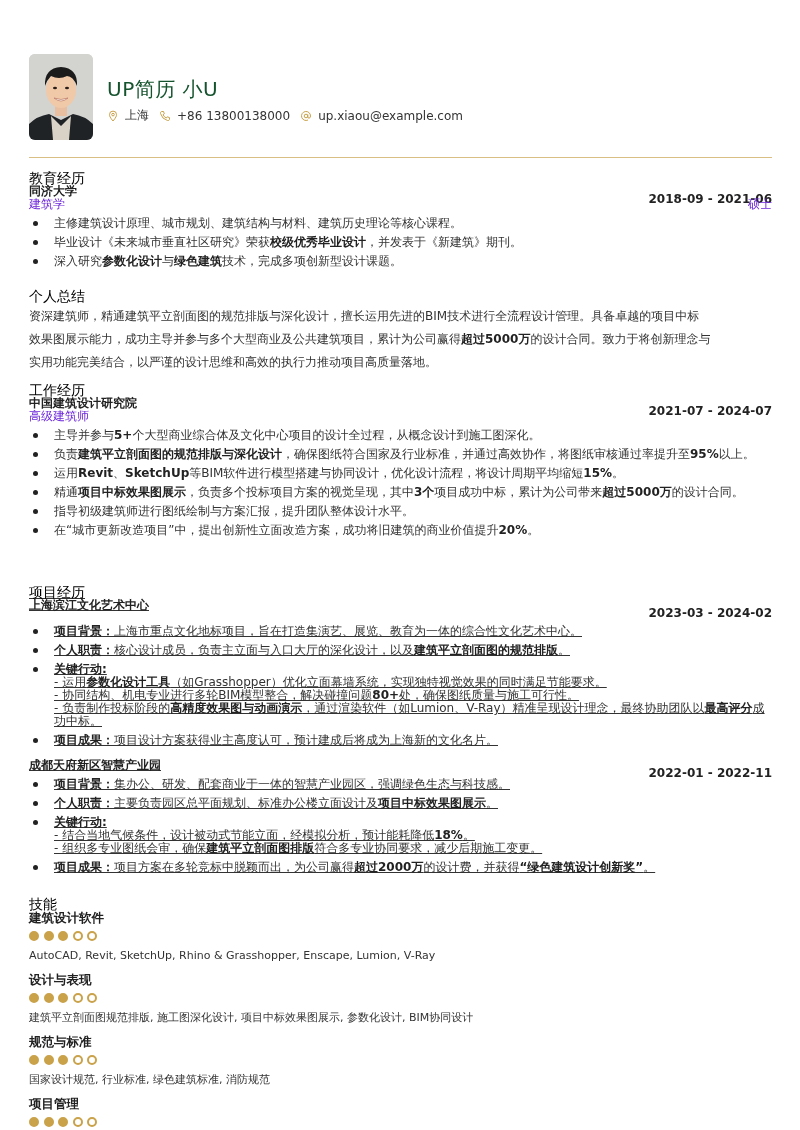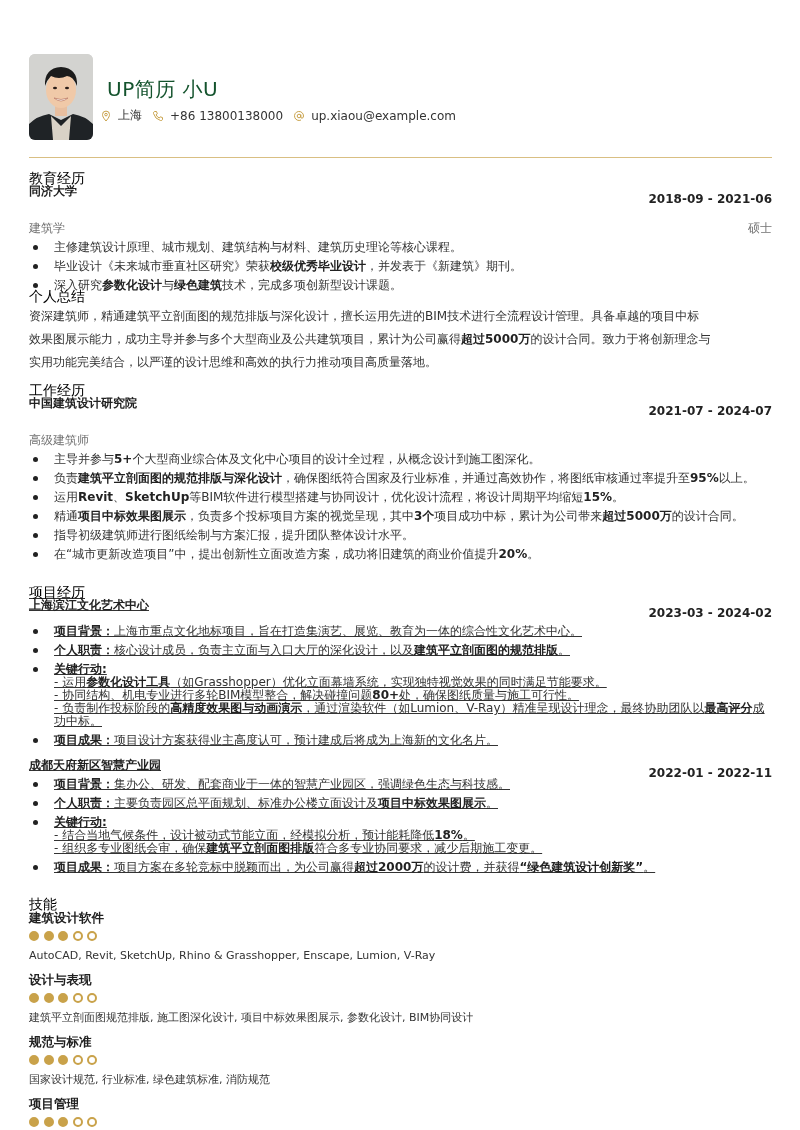--- a/index.html
+++ b/index.html
@@ -4,31 +4,31 @@
 <style>
   * { box-sizing: border-box; margin: 0; padding: 0; }
   html, body { width: 800px; height: 1130px; background: #ffffff; overflow: hidden; }
   body { font-family: "DejaVu Sans", "Liberation Sans", sans-serif; color: #333333; position: relative; }
   .page { position: absolute; left: 29px; top: 0; width: 743px; }
 
   
   .header { position: absolute; left: 0; top: 54px; width: 743px; height: 86px; }
   .photo { position: absolute; left: 0; top: 0; width: 64px; height: 86px; border-radius: 6px; overflow: hidden; background: #d4d4d2; }
   .name { position: absolute; left: 78px; top: 22px; font-size: 20px; font-weight: 500; color: #14532d; letter-spacing: 0.5px; }
-  .contacts { position: absolute; left: 71px; top: 53px; font-size: 12px; color: #333; display: flex; align-items: center; white-space: nowrap; }
+  .contacts { position: absolute; left: 78px; top: 53px; font-size: 12px; color: #333; display: flex; align-items: center; white-space: nowrap; }
   .contact { display: flex; align-items: center; margin-right: 10px; }
   .cicon { width: 12px; height: 12px; margin-right: 6px; display: inline-block; }
   .divider { position: absolute; left: 0; top: 157px; width: 743px; height: 1px; background: #d9bf83; }
 
   .section { position: absolute; left: 0; width: 743px; }
   .sec-title { font-size: 14px; color: #000000; line-height: 13px; }
   .entry-head { position: relative; height: 13px; }
   .org { font-size: 12px; font-weight: bold; color: #222; line-height: 13px; }
   .date { position: absolute; right: 0; top: 8px; font-size: 12px; font-weight: bold; color: #222; line-height: 13px; }
-  .sub { font-size: 12px; color: #737373; line-height: 13px; position: relative; margin-top: 24px; }
+  .sub { font-size: 12px; color: #6d28d9; line-height: 13px; position: relative; }
   .degree { position: absolute; right: 0; top: 0; }
   ul.bullets { list-style: none; margin-top: 4px; }
   ul.bullets li { position: relative; padding-left: 25px; font-size: 12px; line-height: 13px; color: #333; margin-bottom: 6px; }
   ul.bullets li::before { content: ""; position: absolute; left: 4px; top: 4px; width: 5px; height: 5px; border-radius: 50%; background: #222; }
   b { color: #222; }
   .summary { font-size: 12px; line-height: 23px; color: #333; margin-top: 2px; }
   .action-lines { display: block; }
 
   .skill-title { font-size: 12.5px; font-weight: bold; color: #222; line-height: 14px; }
   .dots { display: flex; margin: 6px 0 9px 0; }

